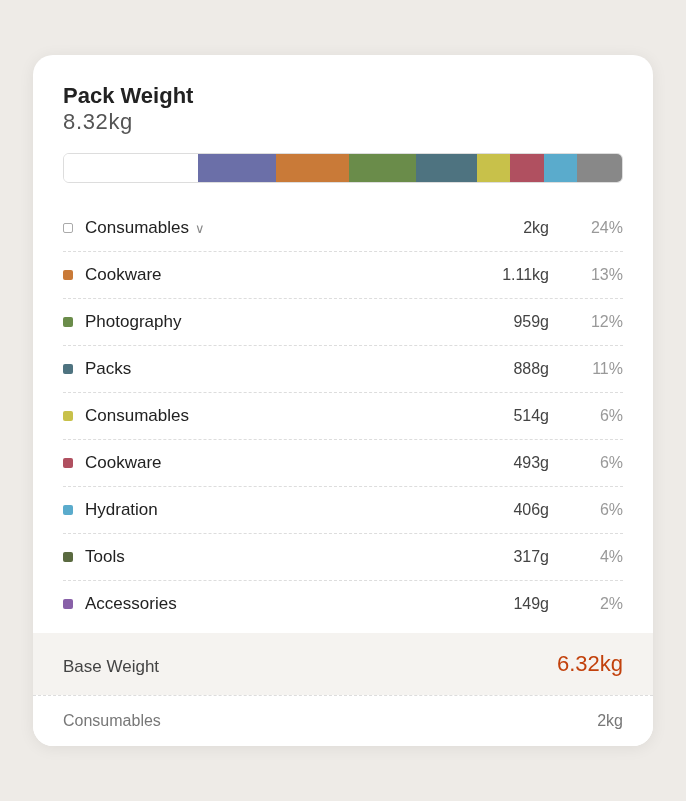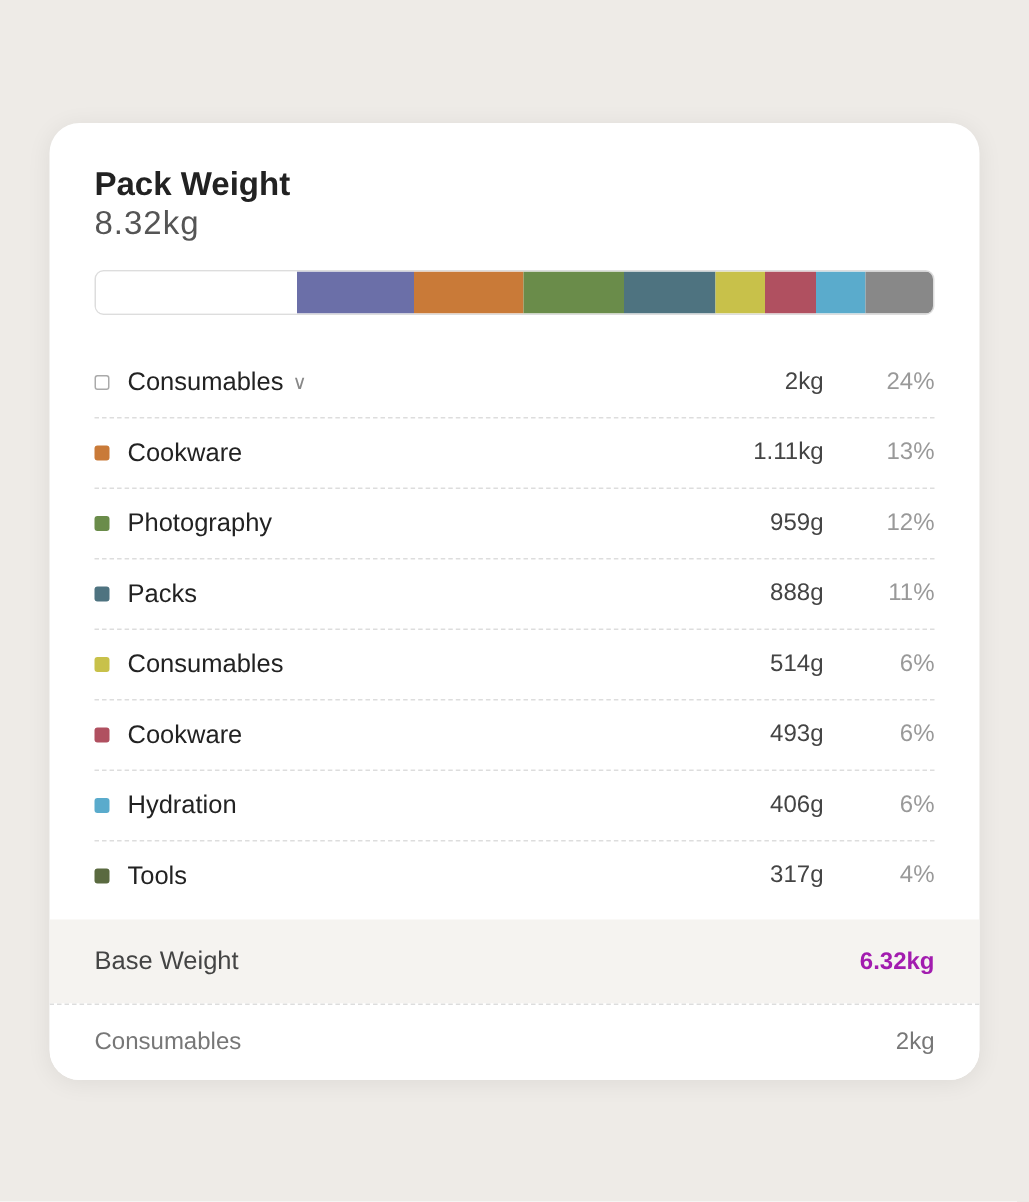--- a/index.html
+++ b/index.html
@@ -117,23 +117,23 @@
       align-items: flex-end;
       margin-top: 6px;
     }
 
     .footer-label {
       font-size: 17px;
       color: #444;
     }
 
     .footer-value {
-      font-size: 16px;
-      font-weight: 700;
-      color: #a21caf;
+      font-size: 22px;
+      font-weight: 400;
+      color: #c2410c;
     }
 
     .footer-consumables {
       background: #fff;
       margin: 0 -30px;
       padding: 16px 30px;
       display: flex;
       justify-content: space-between;
       align-items: center;
       border-top: 1.5px dashed #ddd;
@@ -208,20 +208,26 @@
         <span class="item-name">Hydration</span>
         <span class="item-weight">406g</span>
         <span class="item-percent">6%</span>
       </li>
       <li class="list-item">
         <div class="color-dot" style="background-color: rgb(90, 106, 64);"></div>
         <span class="item-name">Tools</span>
         <span class="item-weight">317g</span>
         <span class="item-percent">4%</span>
       </li>
+      <li class="list-item">
+        <div class="color-dot" style="background-color: rgb(136, 96, 168);"></div>
+        <span class="item-name">Accessories</span>
+        <span class="item-weight">149g</span>
+        <span class="item-percent">2%</span>
+      </li>
     </ul>
 
   <div class="footer-base">
     <span class="footer-label">Base Weight</span>
     <span class="footer-value">6.32kg</span>
   </div>
 
   <div class="footer-consumables">
     <span class="footer-cons-label">Consumables</span>
     <span class="footer-cons-label">2kg</span>

